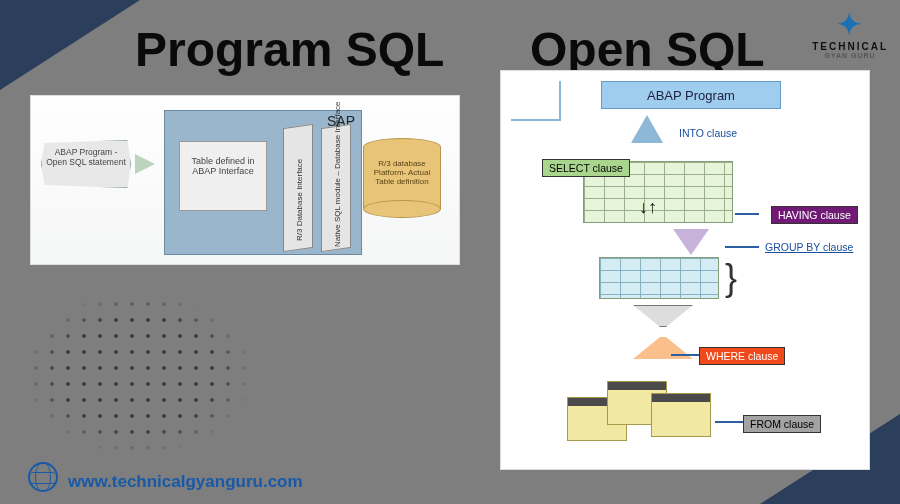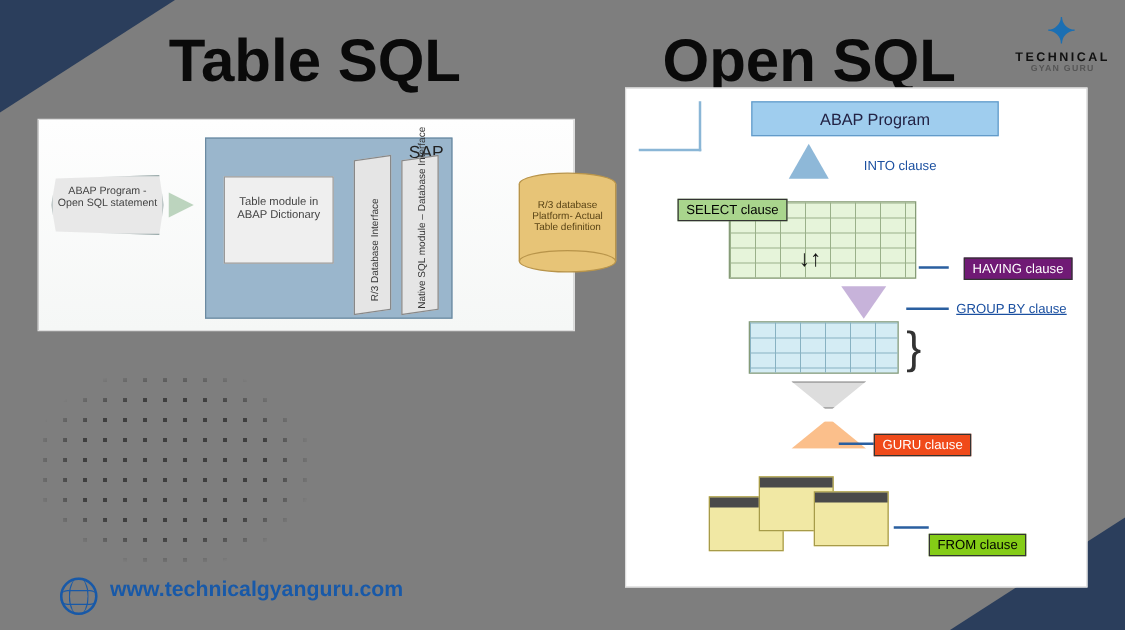--- a/index.html
+++ b/index.html
@@ -101,67 +101,67 @@
   }
   .vb1 { left: 118px; }
   .vb2 { left: 156px; }
   .vtxt {
     position: absolute; font-size: 8px; color: #333;
     transform: rotate(-90deg);
     transform-origin: left top;
     white-space: nowrap;
   }
   .db-cyl {
-    position: absolute; left: 336px; top: 34px;
-    width: 78px; height: 80px; padding-left: 40px;
+    position: absolute; left: 324px; top: 34px;
+    width: 78px; height: 80px;
   }
   .db-cyl .top, .db-cyl .bot {
     position: absolute; width: 100%; height: 18px;
     background: #e7c477; border: 1px solid #b8944a;
     border-radius: 50%;
   }
   .db-cyl .top { top: 0; }
   .db-cyl .bot { bottom: 0; }
   .db-cyl .body {
     position: absolute; top: 9px; bottom: 9px; width: 100%;
     background: #e7c477; border-left: 1px solid #b8944a; border-right: 1px solid #b8944a;
     font-size: 8px; color: #5a4416; text-align: center;
     padding: 12px 4px;
   }
 
   
   .osq { position: relative; width: 100%; height: 100%; }
   .abap-prog {
     position: absolute; top: 0; left: 90px;
-    width: 198px; height: 28px;
+    width: 180px; height: 28px;
     background: #9fcdee; border: 1px solid #639bc9;
     text-align: center; font-size: 13px; line-height: 28px;
     color: #224;
   }
   .up-arrow {
     position: absolute; top: 34px; left: 120px;
     width: 0; height: 0;
     border-left: 16px solid transparent;
     border-right: 16px solid transparent;
     border-bottom: 28px solid #8eb8d8;
   }
   .clause {
     position: absolute;
     font-size: 10.5px;
     border: 1px solid #333;
     padding: 2px 6px;
     white-space: nowrap;
   }
   .cl-select { top: 78px; left: 31px; background: #a9d58d; }
   .cl-orderby{ top: 108px; left: 38px; background: #cdb4de; z-index:2; }
-  .cl-into   { top: 44px; left: 174px; background: transparent; border: none; color: #1a4fa0; }
+  .cl-into   { top: 44px; left: 162px; background: transparent; border: none; color: #1a4fa0; }
   .cl-having { top: 125px; left: 260px; background: #701a75; color: #fff; }
   .cl-groupby{ top: 158px; left: 248px; background: transparent; border: none; color: #1a4fa0; text-decoration: underline; }
   .cl-where  { top: 266px; left: 188px; background: #f04a1a; color: #fff; }
-  .cl-from   { top: 334px; left: 232px; background: #84cc16; margin-top: 12px; }
+  .cl-from   { top: 334px; left: 232px; background: #a3a3a3; }
 
   .gridbox {
     position: absolute;
     background: #e6f4da;
     border: 1px solid #869b78;
   }
   .gridbox::before {
     content: '';
     position: absolute;
     left: 0; right: 0; top: 0; bottom: 0;
@@ -232,22 +232,22 @@
     position: absolute; left: 28px; top: 280px;
     width: 220px; height: 170px;
     background-image: radial-gradient(#2a2a2a 2px, transparent 2px);
     background-size: 16px 16px;
     opacity: 0.75;
     -webkit-mask-image: radial-gradient(ellipse 65% 60% at 50% 55%, #000 0%, #000 55%, transparent 80%);
     mask-image: radial-gradient(ellipse 65% 60% at 50% 55%, #000 0%, #000 55%, transparent 80%);
   }
 
   .footer {
-    position: absolute; bottom: 12px; left: 48px;
-    display: flex; align-items: flex-start; gap: 10px;
+    position: absolute; bottom: 12px; left: 28px;
+    display: flex; align-items: flex-end; gap: 10px;
   }
   .globe {
     width: 30px; height: 30px; border: 2.5px solid #1859a8;
     border-radius: 50%; position: relative;
   }
   .globe::before, .globe::after {
     content: ''; position: absolute; border: 1.5px solid #1859a8;
   }
   .globe::before { left: 5px; right: 5px; top: -2px; bottom: -2px; border-radius: 50%; border-top:none; border-bottom:none;}
   .globe::after { top: 8px; left: -2px; right: -2px; height: 10px; border-left:none; border-right:none; border-radius: 6px;}
@@ -258,30 +258,30 @@
 
 <div class="corner-tl"></div>
 <div class="corner-br"></div>
 
 <div class="logo">
   <div class="mark">✦</div>
   <div>TECHNICAL</div>
   <div class="sub">GYAN GURU</div>
 </div>
 
-<div class="heading h-left">Table SQL</div>
+<div class="heading h-left">Program SQL</div>
 <div class="heading h-right">Open SQL</div>
 
 <div class="panel panel-left">
   <div class="nsap">
     <div class="abap-stmt">ABAP Program - Open SQL statement</div>
     <div class="arrow-r" style="left:96px; top:50px;"></div>
     <div class="sap-box">
       <div class="sap-lbl">SAP</div>
-      <div class="tbl-def">Table module in ABAP Dictionary</div>
+      <div class="tbl-def">Table defined in ABAP Interface</div>
       <div class="vbar vb1"></div>
       <div class="vtxt" style="left:130px; top:130px;">R/3 Database Interface</div>
       <div class="vbar vb2"></div>
       <div class="vtxt" style="left:168px; top:136px;">Native SQL module – Database Interface</div>
     </div>
     <div class="db-cyl">
       <div class="top"></div>
       <div class="body">R/3 database Platform- Actual Table definition</div>
       <div class="bot"></div>
     </div>
@@ -306,21 +306,21 @@
 
     <div class="down-tri"></div>
     <div class="gridbox g2"></div>
     <div class="brace">}</div>
 
     <div class="hourglass">
       <div class="hg-top"></div>
       <div class="hg-bot"></div>
     </div>
     <div class="line ln-where"></div>
-    <div class="clause cl-where">GURU clause</div>
+    <div class="clause cl-where">WHERE clause</div>
 
     <div class="filecluster">
       <div class="fbox fb1"></div>
       <div class="fbox fb2"></div>
       <div class="fbox fb3"></div>
     </div>
     <div class="line ln-from"></div>
     <div class="clause cl-from">FROM clause</div>
   </div>
 </div>

